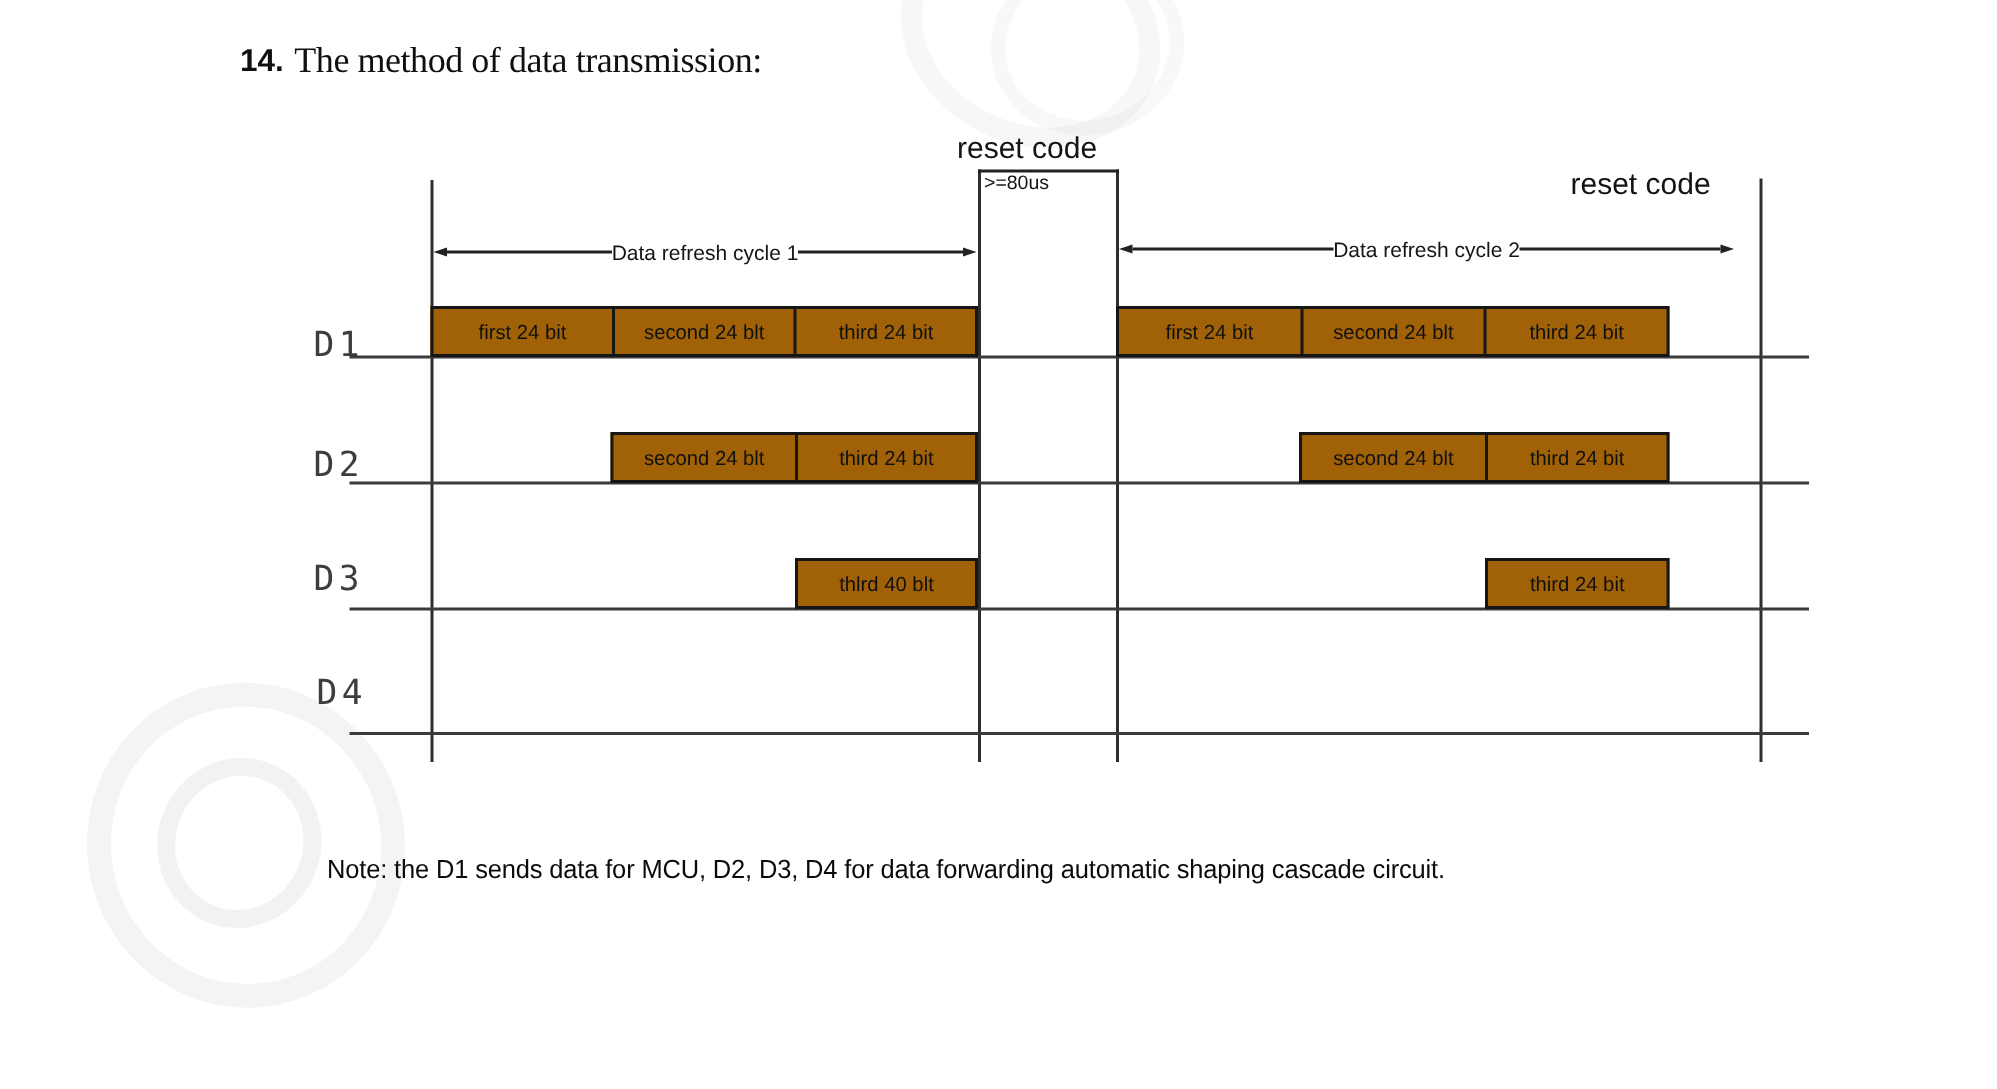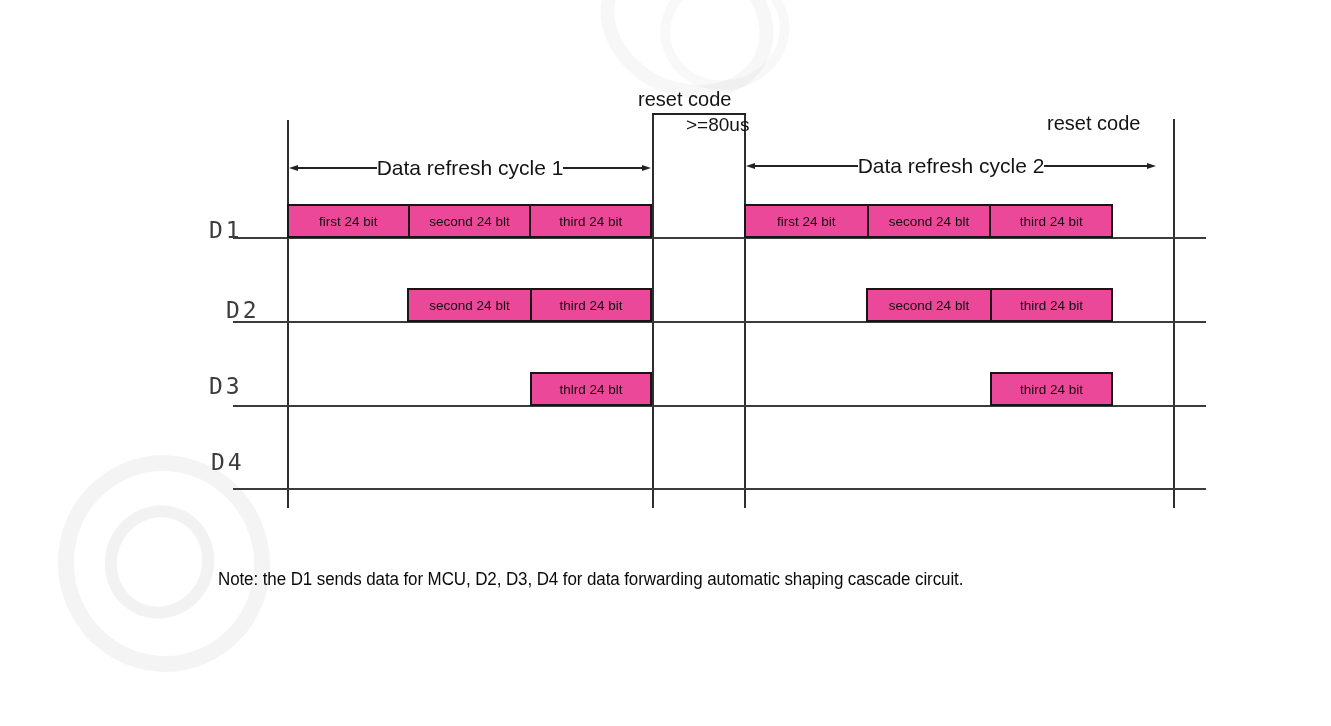--- a/index.html
+++ b/index.html
@@ -19,40 +19,40 @@
   .wm-top2{left:660px;top:-30px;width:110px;height:100px;border:10px solid rgba(0,0,0,0.028);transform:rotate(-15deg);}
   
   .title{position:absolute;left:160px;top:28px;white-space:nowrap;}
   .title .num{font-family:"Liberation Sans",sans-serif;font-weight:bold;font-size:21px;vertical-align:1px;}
   .title .txt{font-family:"Liberation Serif",serif;font-size:24px;margin-left:7px;letter-spacing:-0.3px;}
   
   .vline{position:absolute;width:1.7px;background:#2e2e2e;}
   .hline{position:absolute;height:1.7px;background:#3b3b3b;}
   
   .reset-top{position:absolute;left:638px;top:88px;font-size:20px;color:#141414;white-space:nowrap;}
-  .reset-dur{position:absolute;left:656px;top:114px;font-size:19px;color:#141414;white-space:nowrap;margin-left:30px;}
+  .reset-dur{position:absolute;left:656px;top:114px;font-size:13px;color:#141414;white-space:nowrap;}
   .reset-right{position:absolute;left:1047px;top:112px;font-size:20px;color:#141414;white-space:nowrap;}
   
   .cycle{position:absolute;display:flex;align-items:center;height:20px;}
   .cycle .seg{flex:1;height:1.6px;background:#222;}
-  .cycle .lbl{font-size:21px;color:#141414;white-space:nowrap;}
+  .cycle .lbl{font-size:14px;color:#141414;white-space:nowrap;}
   .arr{width:0;height:0;border-top:3.5px solid transparent;border-bottom:3.5px solid transparent;}
   .arr.left{border-right:9px solid #222;}
   .arr.right{border-left:9px solid #222;}
   
   .chan{
     position:absolute;
     font-family:"DejaVu Sans Mono",monospace;
     font-size:23px;color:#3d3d3d;
     letter-spacing:3px;font-weight:400;white-space:nowrap;
   }
   
   .bitbox{
     position:absolute;display:flex;box-sizing:border-box;
-    height:34px;border:2px solid #161616;background:#ec4899;
+    height:34px;border:2px solid #161616;background:#a16207;
   }
   .bitcell{
     display:flex;align-items:center;justify-content:center;
     box-sizing:border-box;height:100%;
     font-size:13.5px;color:#101010;white-space:nowrap;
   }
   .bitcell + .bitcell{border-left:2px solid #161616;}
   
   .note{
     position:absolute;left:218px;top:569px;
@@ -63,20 +63,23 @@
 </head>
 <body>
 
 <div id="canvas">
 
   <div class="wm wm-top"></div>
   <div class="wm wm-top2"></div>
   <div class="wm wm-outer"></div>
   <div class="wm wm-inner"></div>
 
+  <div class="title">
+    <span class="num">14.</span><span class="txt">The method of data transmission:</span>
+  </div>
 
   <div>
 
     <div class="vline" style="left:287px;top:120px;height:388px;"></div>
     <div class="vline" style="left:652px;top:113px;height:395px;"></div>
     <div class="vline" style="left:744px;top:113px;height:395px;"></div>
     <div class="vline" style="left:1173px;top:119px;height:389px;"></div>
 
     <div class="hline" style="left:652px;top:113px;width:94px;background:#222;"></div>
 
@@ -94,21 +97,21 @@
 
     <div class="cycle" style="left:746px;top:156px;width:410px;">
       <span class="arr left"></span>
       <span class="seg"></span>
       <span class="lbl">Data refresh cycle 2</span>
       <span class="seg"></span>
       <span class="arr right"></span>
     </div>
 
     <div class="chan" style="left:209px;top:217px;">D1</div>
-    <div class="chan" style="left:226px;top:297px;">D2</div>
+    <div class="chan" style="left:209px;top:297px;">D2</div>
     <div class="chan" style="left:209px;top:373px;">D3</div>
     <div class="chan" style="left:211px;top:449px;">D4</div>
 
     <div class="hline" style="left:233px;top:237px;width:973px;"></div>
     <div class="hline" style="left:233px;top:321px;width:973px;"></div>
     <div class="hline" style="left:233px;top:405px;width:973px;"></div>
     <div class="hline" style="left:233px;top:488px;width:973px;"></div>
 
     <div class="bitbox" style="left:287px;top:204px;width:365px;">
       <div class="bitcell" style="width:120px;">first 24 bit</div>
@@ -126,21 +129,21 @@
       <div class="bitcell" style="width:123px;">second 24 blt</div>
       <div class="bitcell" style="width:122px;">third 24 bit</div>
     </div>
 
     <div class="bitbox" style="left:866px;top:288px;width:247px;">
       <div class="bitcell" style="width:124px;">second 24 blt</div>
       <div class="bitcell" style="width:123px;">third 24 bit</div>
     </div>
 
     <div class="bitbox" style="left:530px;top:372px;width:122px;">
-      <div class="bitcell" style="width:122px;">thlrd 24 blt</div>
+      <div class="bitcell" style="width:122px;">thlrd 40 blt</div>
     </div>
 
     <div class="bitbox" style="left:990px;top:372px;width:123px;">
       <div class="bitcell" style="width:123px;">third 24 bit</div>
     </div>
 
   </div>
 
   <div class="note">Note: the D1 sends data for MCU, D2, D3, D4 for data forwarding automatic shaping cascade circuit.</div>
 

